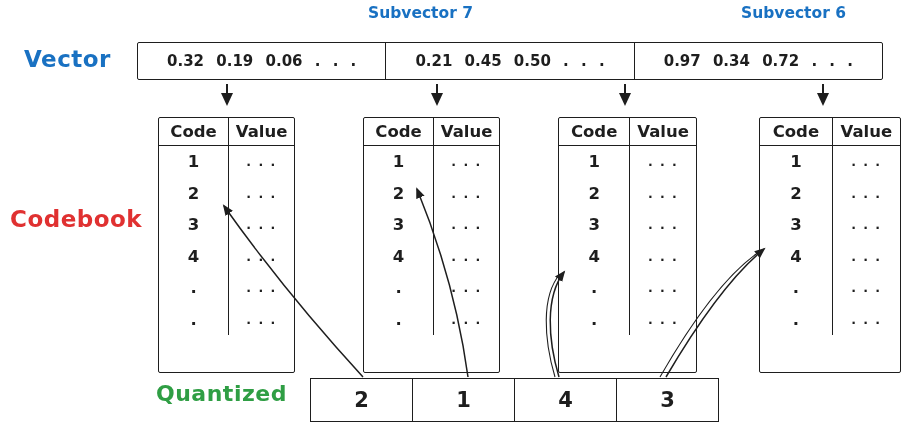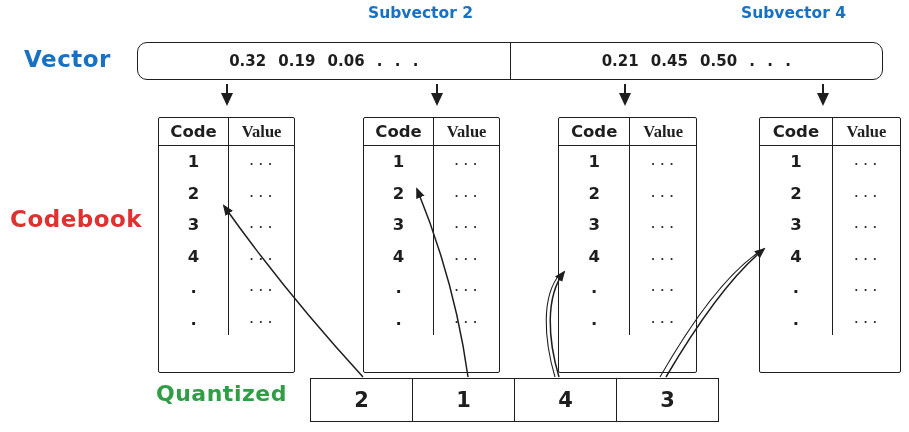--- a/index.html
+++ b/index.html
@@ -11,37 +11,37 @@
   .vlabel{left:24px;top:46px;color:#1971c2;}
   .cblabel{left:10px;top:206px;color:#e03131;}
   .qlabel{left:156px;top:381px;color:#2f9e44;font-size:22px;}
 
   .sublabel{
     position:absolute;top:4px;width:187px;text-align:center;
     color:#1971c2;font-weight:bold;font-size:15.5px;white-space:nowrap;
   }
   .vector-box{
     position:absolute;left:137px;top:42px;width:746px;height:38px;
-    display:flex;border:1.7px solid #1e1e1e;border-radius:10px;background:#fff;box-sizing:border-box;
+    display:flex;border:1.7px solid #1e1e1e;border-radius:2px;background:#fff;box-sizing:border-box;
   }
   .vsection{
     flex:1;display:flex;align-items:center;justify-content:center;
     font-size:15px;font-weight:600;word-spacing:7px;white-space:nowrap;
     border-left:1.7px solid #1e1e1e;
   }
   .vsection:first-child{border-left:none;}
 
   .cbtable{
     position:absolute;top:117px;height:256px;background:#fff;
     border:1.7px solid #1e1e1e;border-radius:2px;box-sizing:border-box;
   }
   .thead{height:28px;display:flex;border-bottom:1.7px solid #1e1e1e;box-sizing:border-box;}
   .th{display:flex;align-items:center;justify-content:center;font-size:16.5px;font-weight:600;}
   .th.code,.td.code{width:52%;border-right:1.7px solid #1e1e1e;box-sizing:border-box;}
-  .th.val,.td.val{width:48%;font-family:Liberation Serif, serif;}
+  .th.val,.td.val{width:48%;}
   .tbody{display:flex;flex-direction:column;height:189px;}
   .tr{flex:1;display:flex;}
   .td{display:flex;align-items:center;justify-content:center;}
   .td.code{font-size:16.5px;font-weight:600;}
   .td.val{font-size:12.5px;font-weight:bold;letter-spacing:1.5px;white-space:nowrap;}
 
   .qbox{
     position:absolute;left:310px;top:378px;width:409px;height:44px;
     display:flex;border:1.9px solid #1e1e1e;background:#fff;box-sizing:border-box;
   }
@@ -55,26 +55,27 @@
 </style>
 </head>
 <body>
 
 <div class="canvas">
 
   <div class="hand-label vlabel">Vector</div>
   <div class="hand-label cblabel">Codebook</div>
   <div class="hand-label qlabel">Quantized</div>
 
-  <div class="sublabel" style="left:327px;">Subvector 2</div>
-  <div class="sublabel" style="left:700px;">Subvector 4</div>
+  <div class="sublabel" style="left:327px;">Subvector 7</div>
+  <div class="sublabel" style="left:700px;">Subvector 6</div>
 
   <div class="vector-box">
     <div class="vsection">0.32 0.19 0.06 . . .</div>
     <div class="vsection">0.21 0.45 0.50 . . .</div>
+    <div class="vsection">0.97 0.34 0.72 . . .</div>
   </div>
 
   <div class="cbtable" style="left:158px;width:137px;">
     <div class="thead">
       <div class="th code">Code</div>
       <div class="th val">Value</div>
     </div>
     <div class="tbody">
       <div class="tr">
           <div class="td code">1</div>

